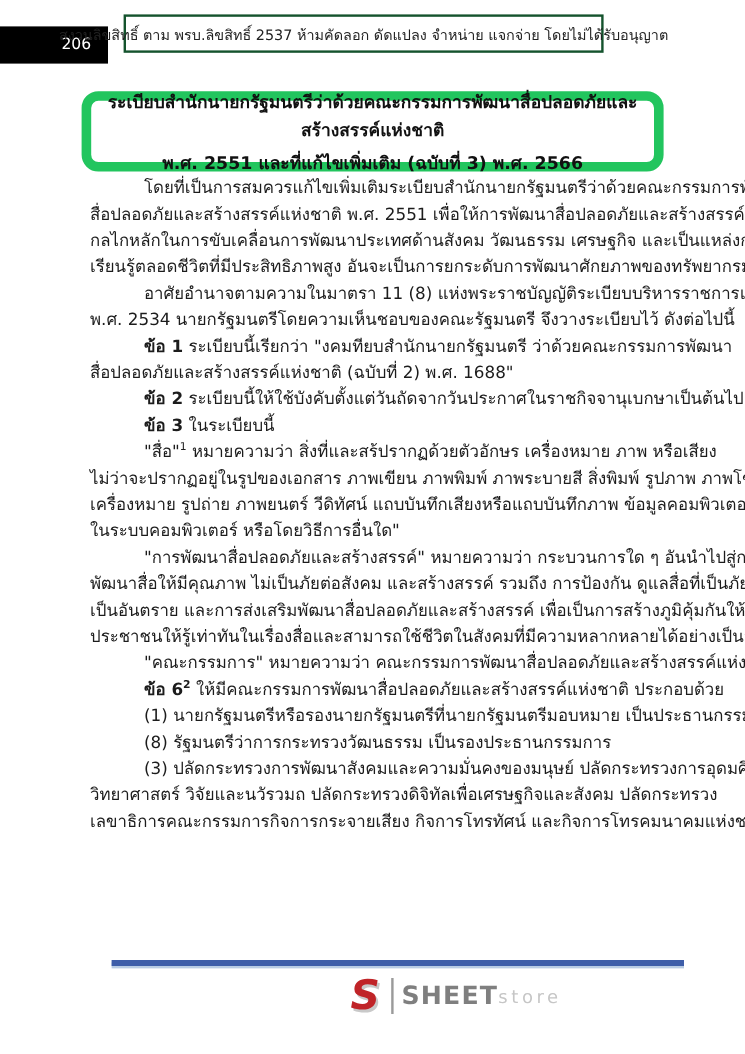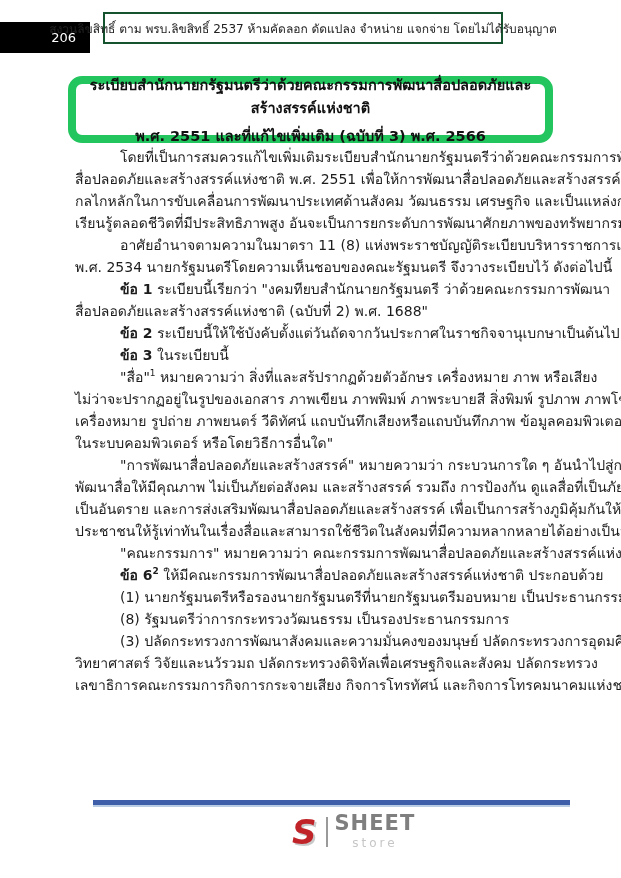--- a/index.html
+++ b/index.html
@@ -46,23 +46,23 @@
     background:#3E5EA9;box-shadow:0 2px 0 #b8cce4;
   }
   .logo{
     position:absolute;left:292px;top:813px;display:flex;align-items:center;
   }
   .logo-mark{
     font-size:34px;font-weight:bold;font-style:italic;line-height:1;
     color:#C02428;text-shadow:2px 2px 0 #c9c9c9;
   }
   .logo-divider{width:2px;height:30px;background:#9a9a9a;margin:0 7px 0 9px;}
-  .logo-text-wrap{display:flex;flex-direction:column;}
+  .logo-text-wrap{display:flex;}
   .logo-name{font-size:21px;font-weight:bold;color:#7f7f7f;letter-spacing:1px;line-height:1;}
-  .logo-sub{font-size:12px;color:#c6c6c6;letter-spacing:3px;margin-top:2px;text-align:center;}
+  .logo-sub{font-size:15px;color:#c6c6c6;letter-spacing:3px;margin-top:2px;text-align:center;}
 </style>
 </head>
 <body>
 
 <div class="page">
 
   <div class="page-num-box">
     <span>206</span>
   </div>
 

